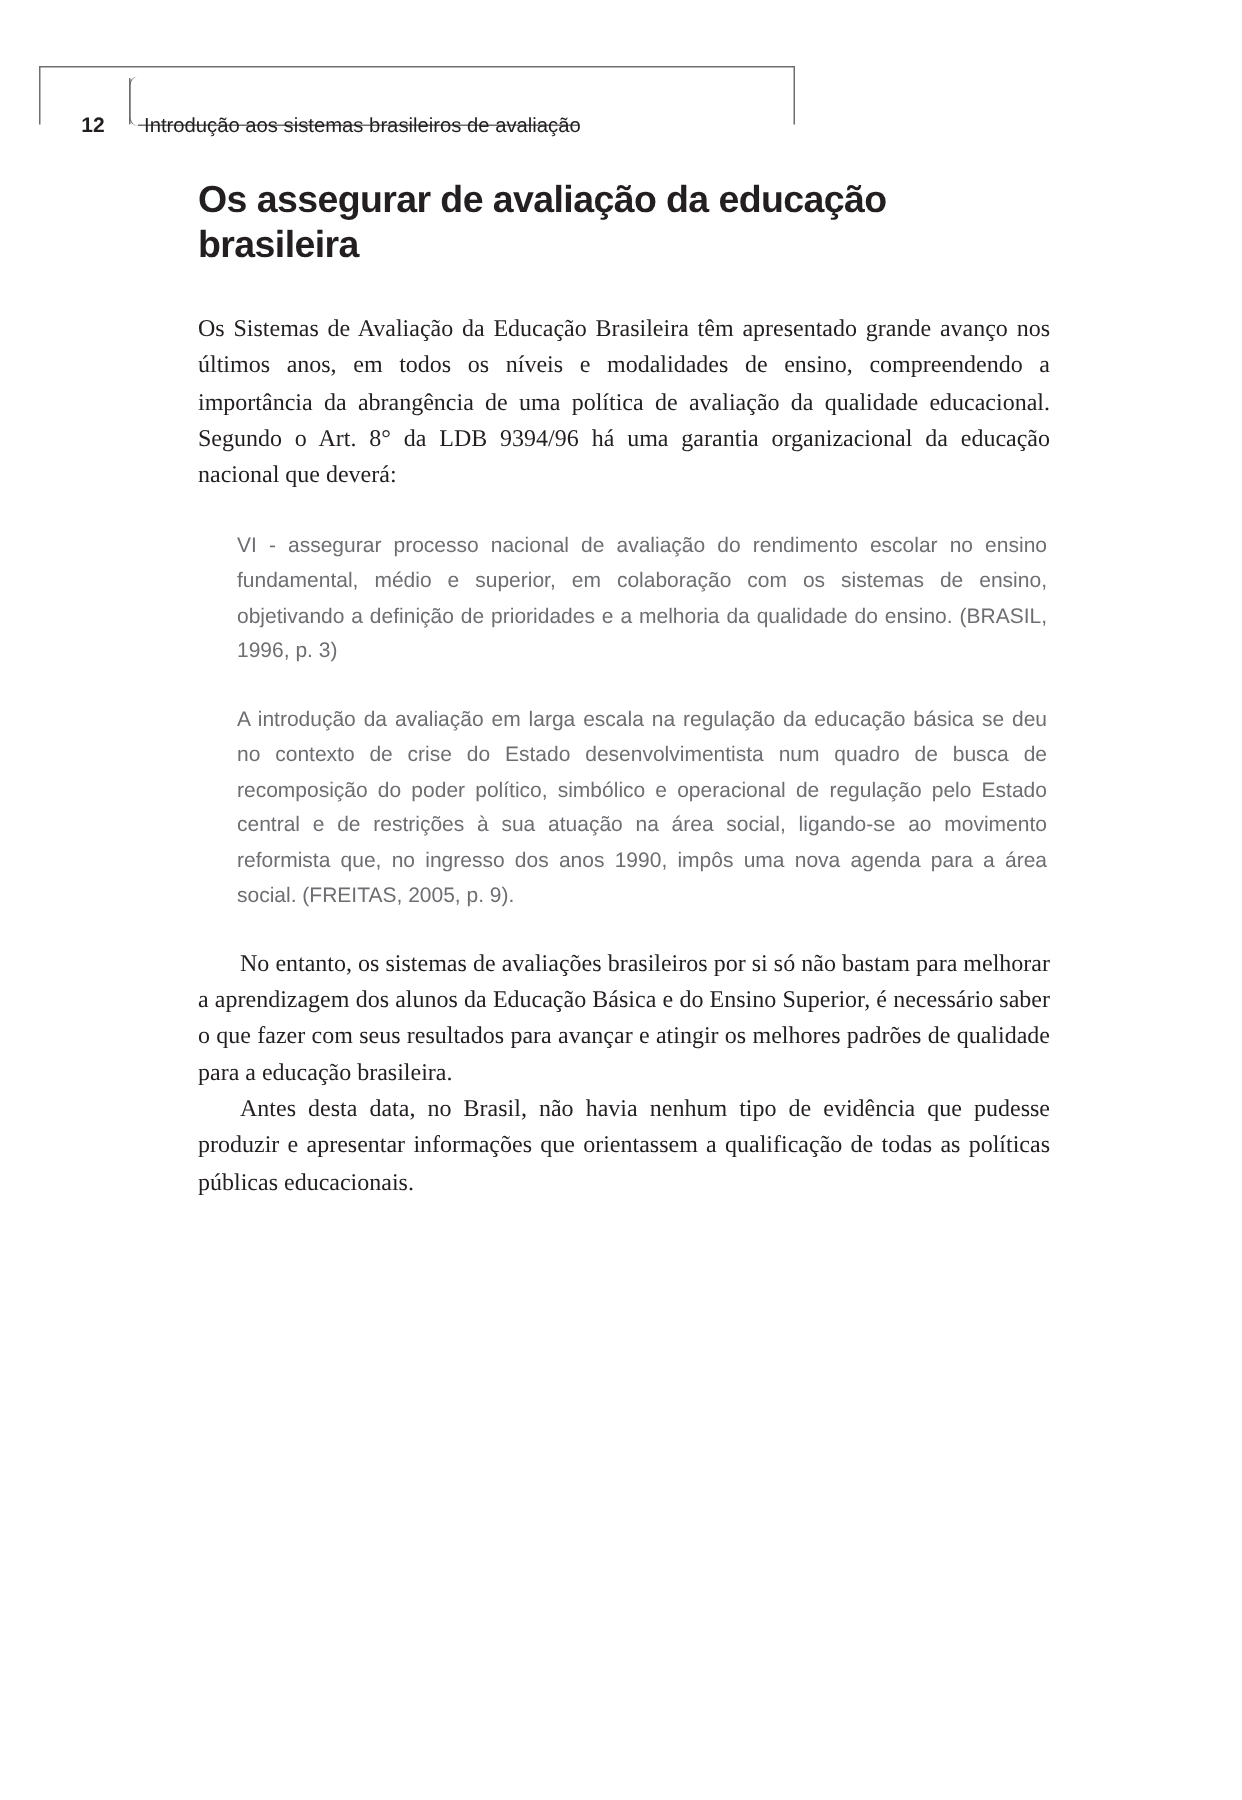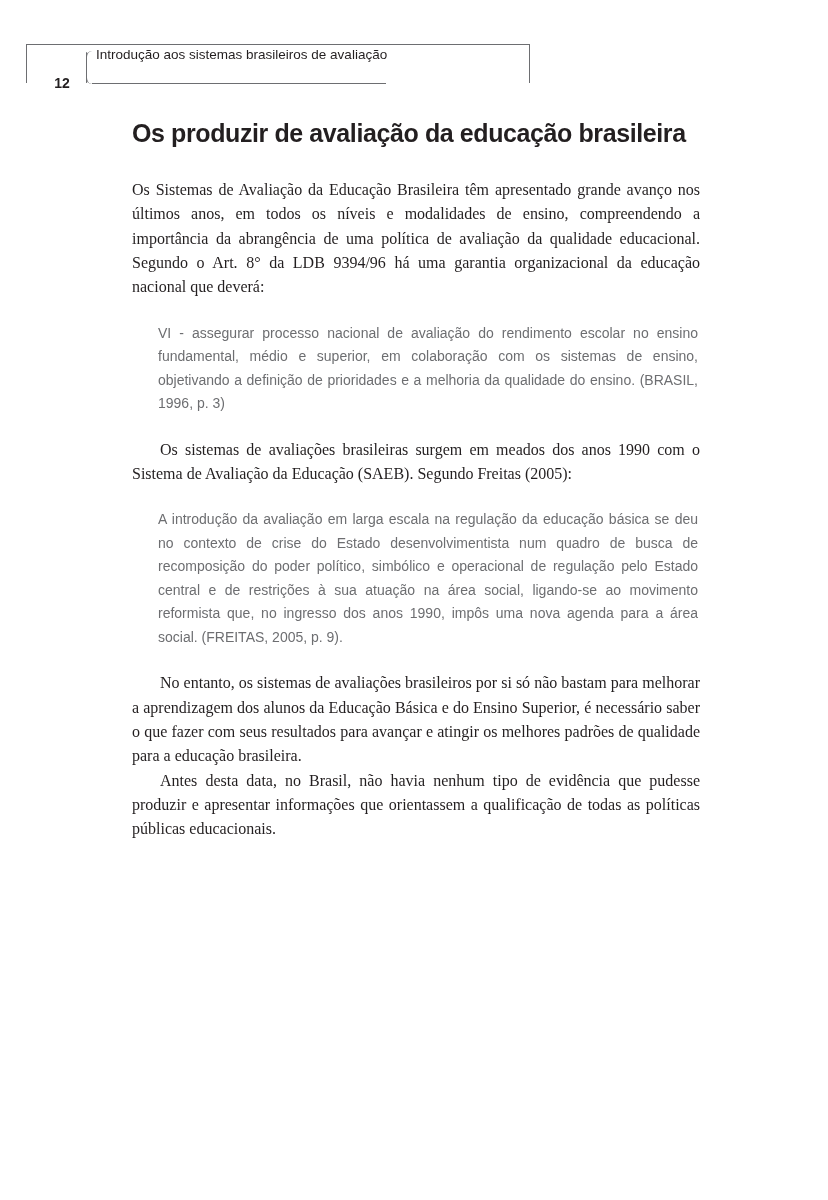--- a/index.html
+++ b/index.html
@@ -84,21 +84,21 @@
     width: 36px;
     text-align: center;
     font-family: "Liberation Sans", sans-serif;
     font-size: 14px;
     font-weight: 700;
     color: #231f20;
   }
   .header-title {
     position: absolute;
     left: 96px;
-    top: 3px;
+    top: 32px;
     font-family: "Liberation Sans", sans-serif;
     font-size: 13.5px;
     color: #231f20;
     white-space: nowrap;
   }
 
   
   .content {
     position: absolute;
     left: 132px;
@@ -149,28 +149,27 @@
   <div class="header-left-edge"></div>
   <div class="header-right-edge"></div>
   <div class="header-rule-bottom"></div>
   <div class="header-divider"></div>
   <div class="page-number">12</div>
   <div class="header-title">Introdução aos sistemas brasileiros de avaliação</div>
 </div>
 
 <div class="content">
 
-  <h1 class="chapter-title">Os produzir de avaliação da educação brasileira</h1>
+  <h1 class="chapter-title">Os assegurar de avaliação da educação brasileira</h1>
 
   <p class="body-par">Os Sistemas de Avaliação da Educação Brasileira têm apresentado grande avanço nos últimos anos, em todos os níveis e modalidades de ensino, compreendendo a importância da abrangência de uma política de avaliação da qualidade educacional. Segundo o Art. 8° da LDB 9394/96 há uma garantia organizacional da educação nacional que deverá:</p>
 
   <blockquote class="quote">VI - assegurar processo nacional de avaliação do rendimento escolar no ensino fundamental, médio e superior, em colaboração com os sistemas de ensino, objetivando a definição de prioridades e a melhoria da qualidade do ensino. (BRASIL, 1996, p. 3)</blockquote>
 
 
-  <p class="body-par indent">Os sistemas de avaliações brasileiras surgem em meados dos anos 1990 com o Sistema de Avaliação da Educação (SAEB). Segundo Freitas (2005):</p>
 
   <blockquote class="quote">A introdução da avaliação em larga escala na regulação da educação básica se deu no contexto de crise do Estado desenvolvimentista num quadro de busca de recomposição do poder político, simbólico e operacional de regulação pelo Estado central e de restrições à sua atuação na área social, ligando-se ao movimento reformista que, no ingresso dos anos 1990, impôs uma nova agenda para a área social. (FREITAS, 2005, p. 9).</blockquote>
 
   <p class="body-par indent">No entanto, os sistemas de avaliações brasileiros por si só não bastam para melhorar a aprendizagem dos alunos da Educação Básica e do Ensino Superior, é necessário saber o que fazer com seus resultados para avançar e atingir os melhores padrões de qualidade para a educação brasileira.</p>
 
   <p class="body-par indent">Antes desta data, no Brasil, não havia nenhum tipo de evidência que pudesse produzir e apresentar informações que orientassem a qualificação de todas as políticas públicas educacionais.</p>
 
 </div>
 
 </body></html>

